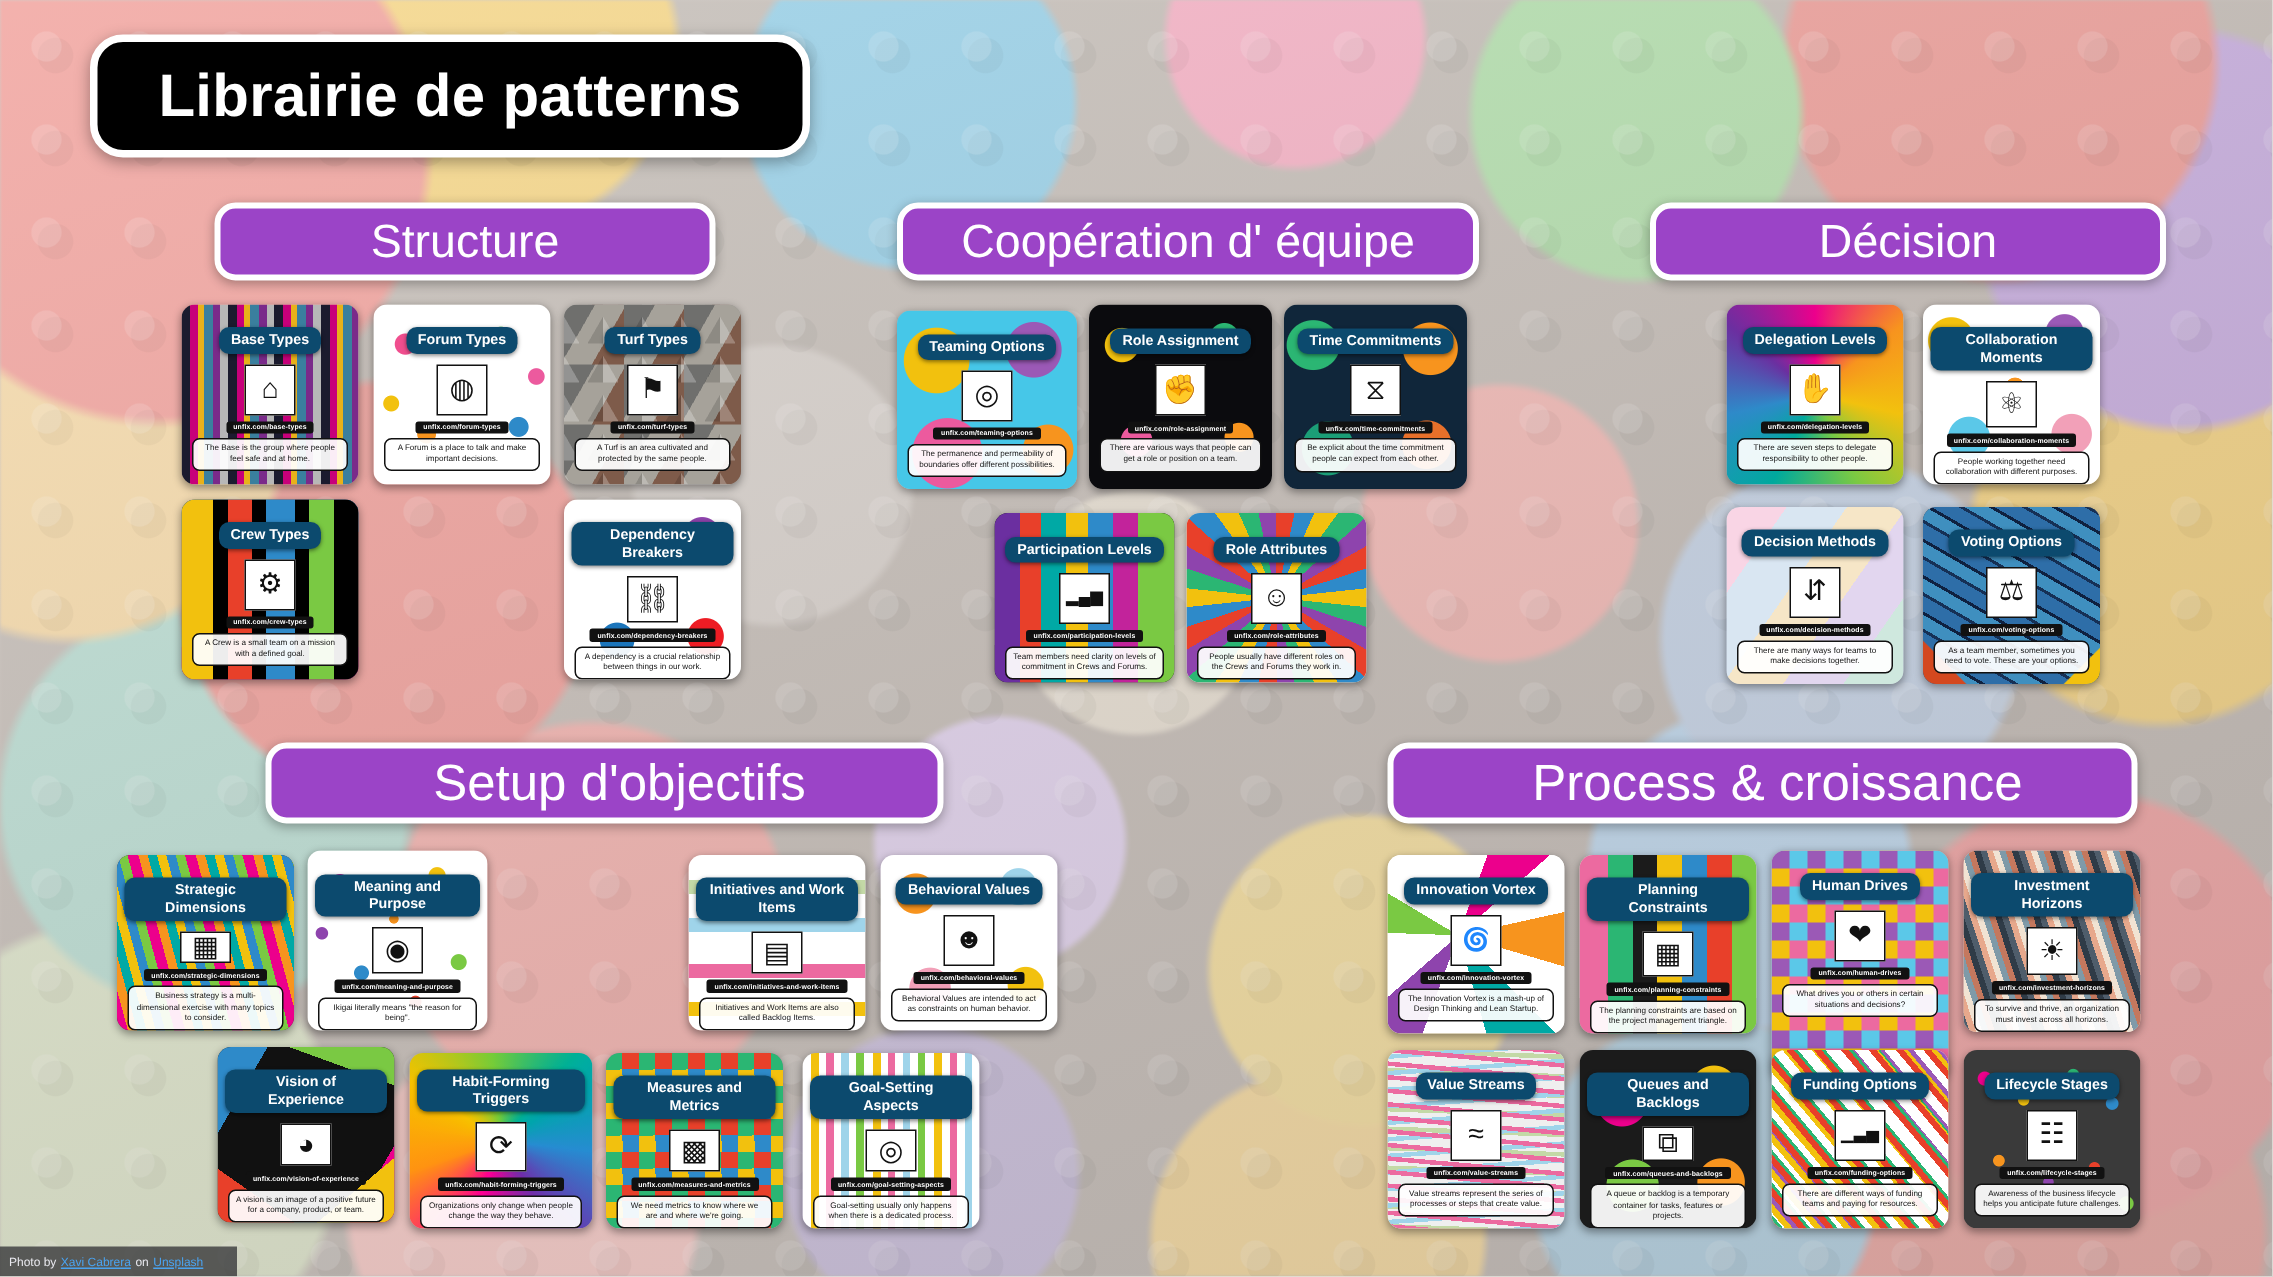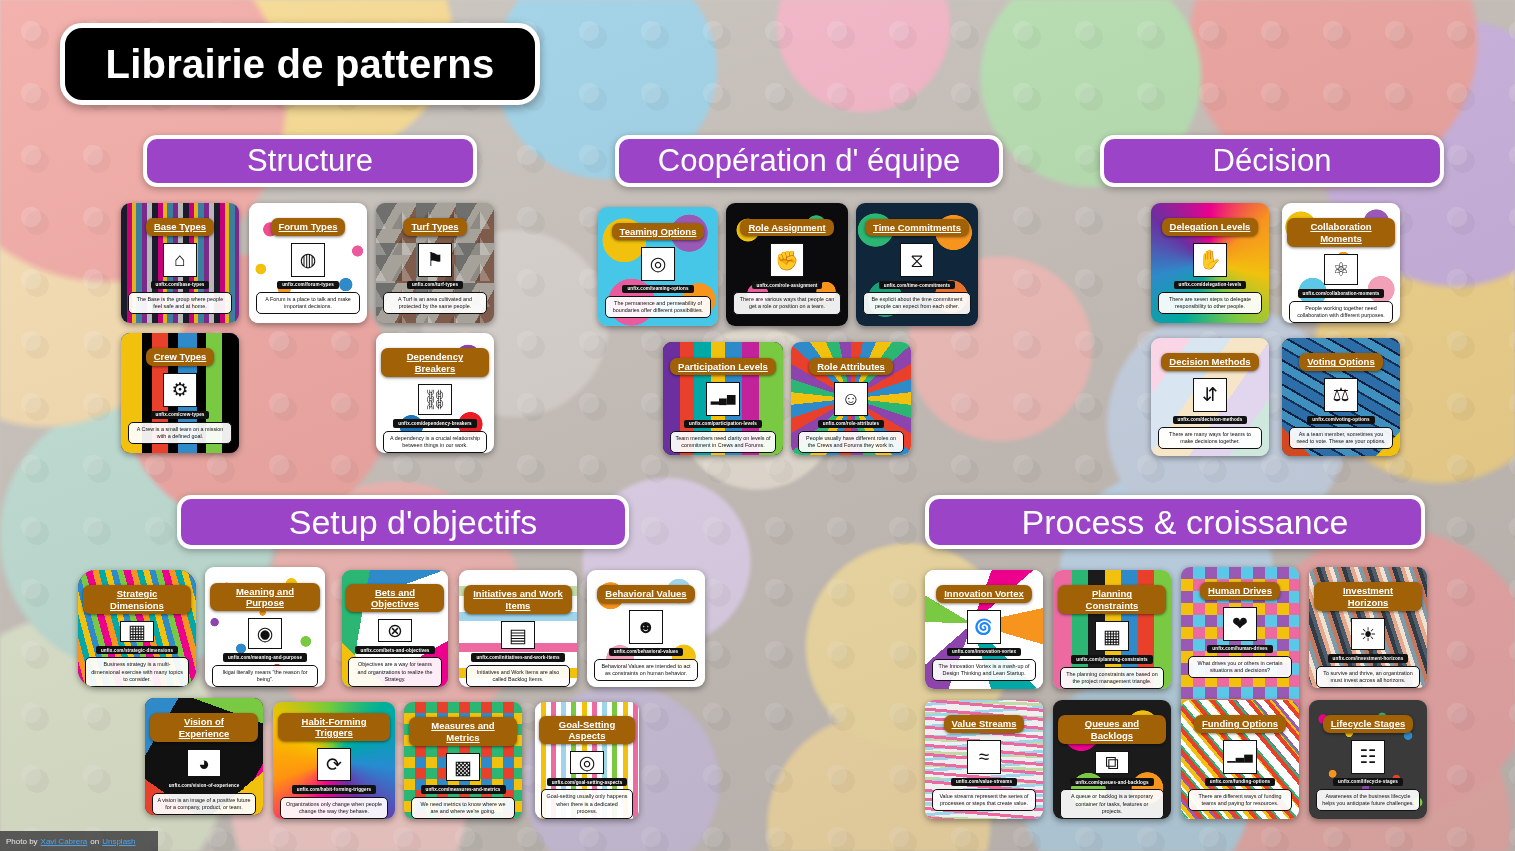--- a/index.html
+++ b/index.html
@@ -114,31 +114,30 @@
   .card .inner {
     position: relative;
     width: 100%;
     height: 100%;
     display: flex;
     flex-direction: column;
     align-items: center;
     padding-top: 13%;
   }
   .card .name {
-    background: #a16207;
+    background: #0c4a6e;
     color: #fff;
     border-radius: 7px;
     padding: 3px 8px;
     font-size: 9.5px;
     font-weight: bold;
     text-align: center;
     line-height: 1.18;
     max-width: 92%;
     box-shadow: 0 1px 3px rgba(0,0,0,.5);
-    text-decoration: underline;
   }
   .card.tall-name .name { font-size: 9.5px; }
   .card .glyph {
     margin-top: 7px;
     width: 34px; height: 34px;
     background: #fff;
     border: 1.4px solid #111;
     display: flex; align-items: center; justify-content: center;
     font-size: 19px; line-height: 1;
     color: #111;
@@ -348,21 +347,21 @@
   <div id="bg-studs"></div>
   <div id="bg-shade"></div>
 
   <div id="title-plate">
     <span class="t">Librairie de patterns</span>
   </div>
 
   <div class="pill" style="left:143px; top:135px; width:334px; height:52px;">
     <span class="t">Structure</span>
   </div>
-  <div class="pill" style="left:615px; top:135px; width:388px; height:52px;justify-content:center;">
+  <div class="pill" style="left:598px; top:135px; width:388px; height:52px;justify-content:center;">
     <span class="t">Coopération d' équipe</span>
   </div>
   <div class="pill" style="left:1100px; top:135px; width:344px; height:52px;">
     <span class="t">Décision</span>
   </div>
   <div class="pill big" style="left:177px; top:495px; width:452px; height:54px;">
     <span class="t">Setup d'objectifs</span>
   </div>
   <div class="pill big" style="left:925px; top:495px; width:500px; height:54px;">
     <span class="t">Process &amp; croissance</span>
@@ -490,45 +489,36 @@
   <div class="card" style="left:1282px; top:338px; width:118px; height:118px;">
     <div class="art a-glass"></div>
     <div class="inner">
       <div class="name">Voting Options</div>
       <div class="glyph">⚖</div>
       <div class="url">unfix.com/voting-options</div>
       <div class="desc">As a team member, sometimes you need to vote. These are your options.</div>
     </div>
   </div>
 
-  <div class="card" style="left:78px; top:570px; width:118px; height:117px;border-radius:18px;">
+  <div class="card" style="left:78px; top:570px; width:118px; height:117px;">
     <div class="art a-ribbons"></div>
     <div class="inner">
       <div class="name">Strategic Dimensions</div>
       <div class="glyph">▦</div>
       <div class="url">unfix.com/strategic-dimensions</div>
       <div class="desc">Business strategy is a multi-dimensional exercise with many topics to consider.</div>
     </div>
   </div>
   <div class="card" style="left:205px; top:567px; width:120px; height:120px;">
     <div class="art a-splatter"></div>
     <div class="inner">
       <div class="name">Meaning and Purpose</div>
       <div class="glyph">◉</div>
       <div class="url">unfix.com/meaning-and-purpose</div>
       <div class="desc">Ikigai literally means "the reason for being".</div>
-    </div>
-  </div>
-  <div class="card" style="left:342px; top:570px; width:106px; height:117px;">
-    <div class="art a-geo"></div>
-    <div class="inner">
-      <div class="name">Bets and Objectives</div>
-      <div class="glyph">⊗</div>
-      <div class="url">unfix.com/bets-and-objectives</div>
-      <div class="desc">Objectives are a way for teams and organizations to realize the Strategy.</div>
     </div>
   </div>
   <div class="card" style="left:459px; top:570px; width:118px; height:117px;">
     <div class="art a-washi"></div>
     <div class="inner">
       <div class="name">Initiatives and Work Items</div>
       <div class="glyph">▤</div>
       <div class="url">unfix.com/initiatives-and-work-items</div>
       <div class="desc">Initiatives and Work Items are also called Backlog Items.</div>
     </div>
@@ -562,21 +552,21 @@
   </div>
   <div class="card" style="left:404px; top:702px; width:118px; height:117px;">
     <div class="art a-quilt"></div>
     <div class="inner">
       <div class="name">Measures and Metrics</div>
       <div class="glyph">▩</div>
       <div class="url">unfix.com/measures-and-metrics</div>
       <div class="desc">We need metrics to know where we are and where we're going.</div>
     </div>
   </div>
-  <div class="card" style="left:535px; top:702px; width:104px; height:117px;">
+  <div class="card" style="left:535px; top:702px; width:118px; height:117px;">
     <div class="art a-vstripes"></div>
     <div class="inner">
       <div class="name">Goal-Setting Aspects</div>
       <div class="glyph">◎</div>
       <div class="url">unfix.com/goal-setting-aspects</div>
       <div class="desc">Goal-setting usually only happens when there is a dedicated process.</div>
     </div>
   </div>
 
   <div class="card" style="left:925px; top:570px; width:118px; height:119px;">

